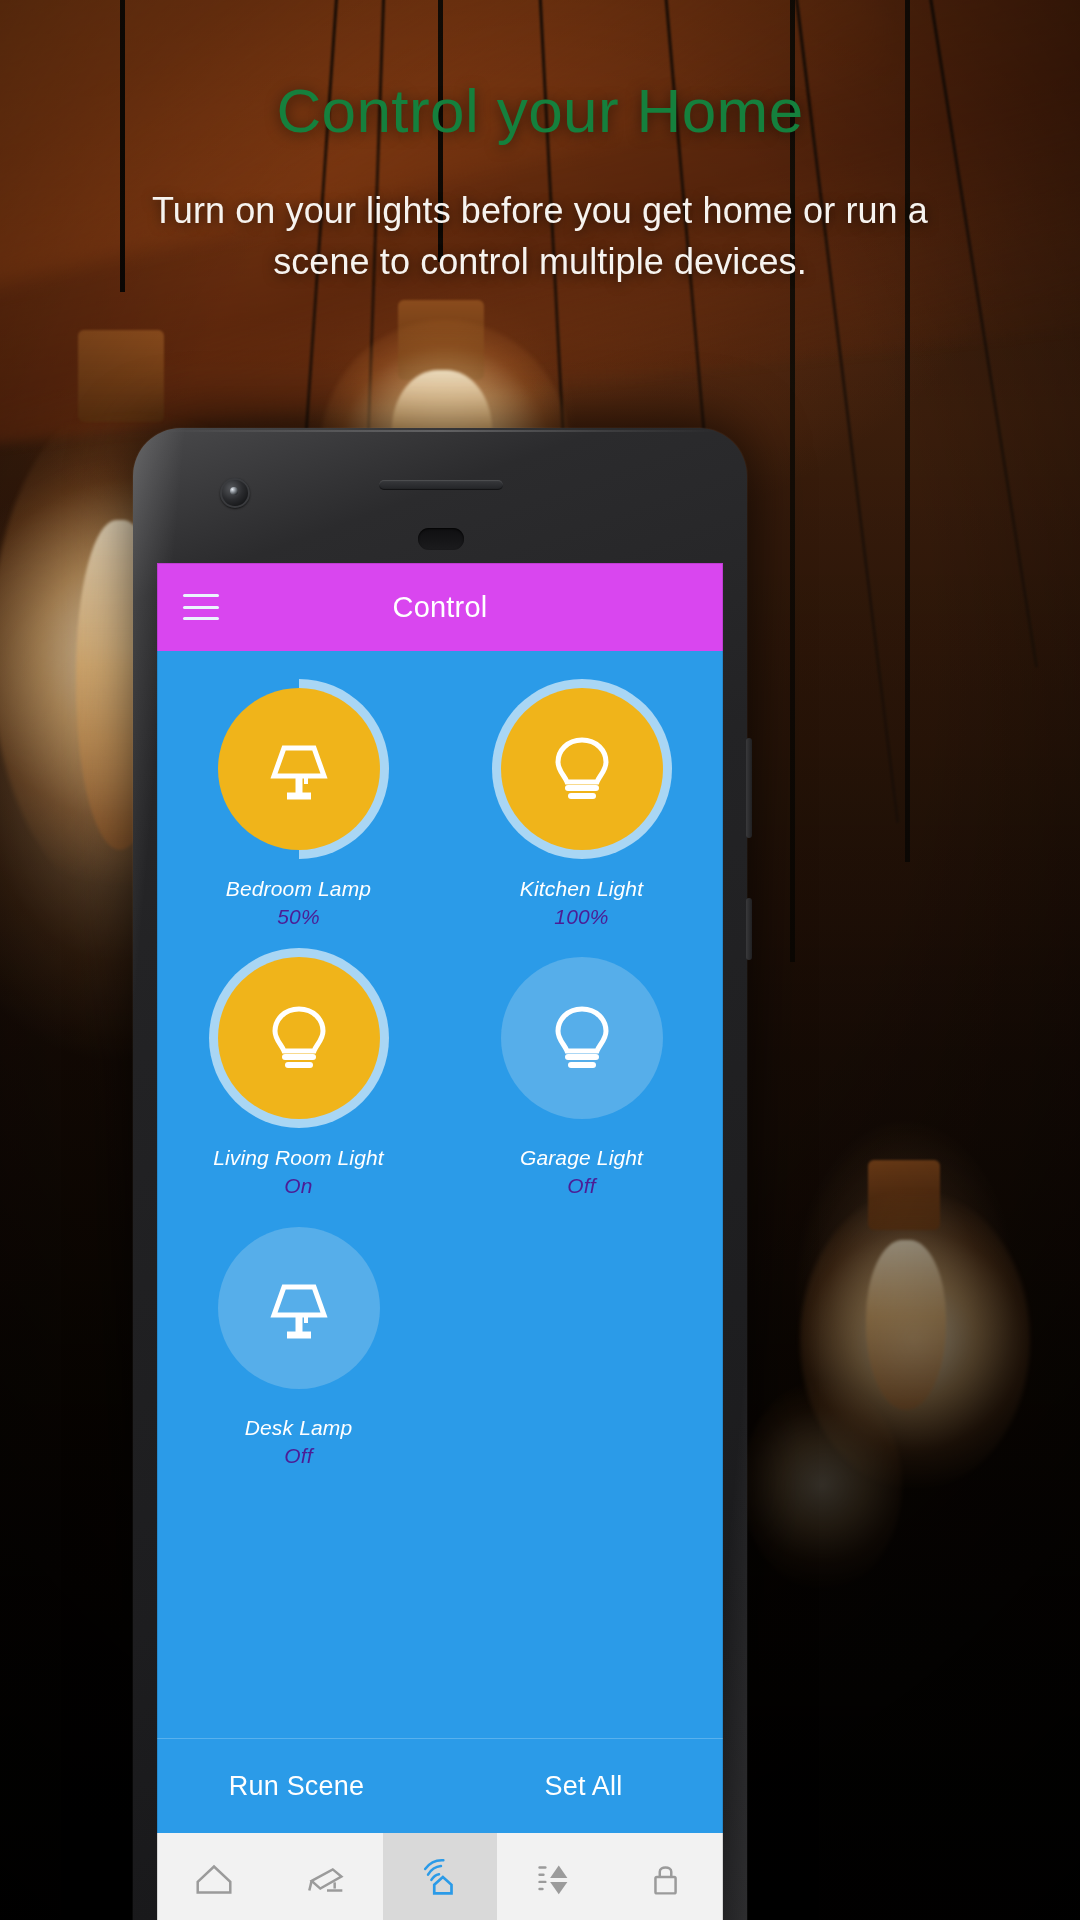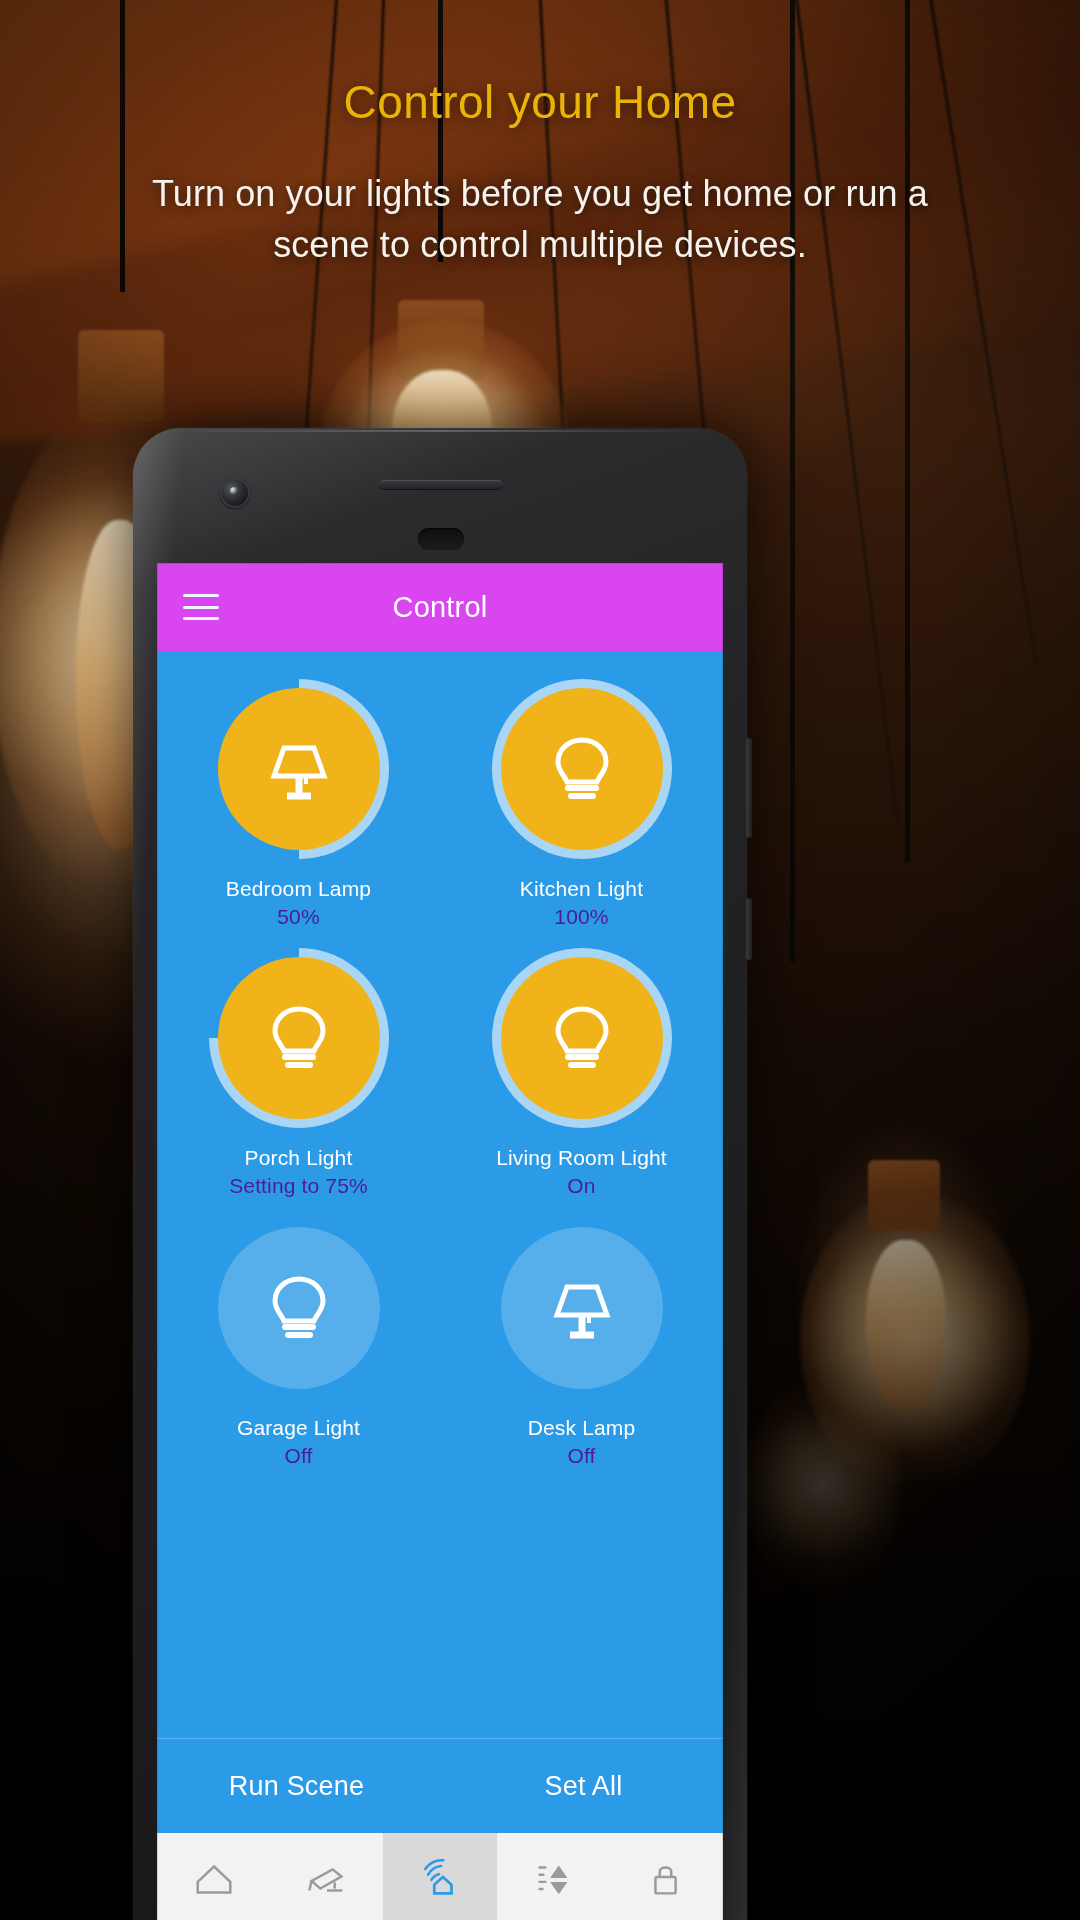--- a/index.html
+++ b/index.html
@@ -66,21 +66,21 @@
       radial-gradient(ellipse 95% 78% at 50% 34%, rgba(0,0,0,0) 38%, rgba(0,0,0,.55) 82%, rgba(0,0,0,.8) 100%),
       linear-gradient(180deg, rgba(0,0,0,.28) 0%, rgba(0,0,0,0) 22%, rgba(0,0,0,.25) 62%, rgba(0,0,0,.72) 100%);
   }
 
   
   #hero {
     position:absolute; left:0; right:0; top:78px;
     text-align:center; z-index:5;
   }
   #hero h1 {
-    font-size:46px; font-weight:300; color:#eab308;
+    font-size:62px; font-weight:300; color:#15803d;
     letter-spacing:.4px; line-height:1.05;
     text-shadow:0 2px 14px rgba(0,0,0,.55);
     text-align:center;
   }
   #hero p {
     margin-top:42px;
     font-size:36px; font-weight:300; color:#f6f3ef;
     line-height:1.42; letter-spacing:.1px;
     text-shadow:0 2px 12px rgba(0,0,0,.6);
     padding:0 150px;
@@ -171,21 +171,21 @@
     position:absolute; left:9px; top:9px; width:162px; height:162px;
     border-radius:50%;
     display:flex; align-items:center; justify-content:center;
   }
   .disc.on  { background:#f0b41a; }
   .disc.off { background:#56aeea; }
   .disc svg { width:74px; height:74px; }
 
   .tile .label {
     margin-top:16px; text-align:center; color:#ffffff;
-    font-size:21px; font-weight:400; line-height:1.32; letter-spacing:.15px;
+    font-size:21px; font-weight:400; line-height:1.32; letter-spacing:.15px;font-style:italic;
   }
   .tile .state { color:#4c1d95; font-size:21px; font-weight:400; line-height:1.32; }
 
   
   .actionbar {
     position:absolute; left:0; right:0; bottom:95px; height:95px;
     border-top:1px solid rgba(255,255,255,.22);
     display:flex; align-items:center;gap:8px;
   }
   .actionbar div {
@@ -305,38 +305,20 @@
                 </svg></span>
             </div>
           </div>
           <div class="label">
             <div>Kitchen Light</div>
             <div class="state">100%</div>
           </div>
         </div>
         <div class="tile">
           <div class="ring-wrap">
-            <div class="ring" style="background:conic-gradient(#a9d6f4 0deg 270deg, #2b9be8 270deg 360deg);"></div>
-            <div class="disc on">
-              <span><svg viewBox="0 0 74 74" xmlns="http://www.w3.org/2000/svg">
-                  <g fill="none" stroke="#ffffff" stroke-width="5">
-                    <path d="M37 10 C22 10 13 21 13 32 C13 41 20 46 22 52 L52 52 C54 46 61 41 61 32 C61 21 52 10 37 10 Z"></path>
-                    <path d="M23 58 L51 58" stroke-width="6" stroke-linecap="round"></path>
-                    <path d="M26 66 L48 66" stroke-width="6" stroke-linecap="round"></path>
-                  </g>
-                </svg></span>
-            </div>
-          </div>
-          <div class="label">
-            <div>Porch Light</div>
-            <div class="state">Setting to 75%</div>
-          </div>
-        </div>
-        <div class="tile">
-          <div class="ring-wrap">
             <div class="ring" style="background:#a9d6f4;"></div>
             <div class="disc on">
               <span><svg viewBox="0 0 74 74" xmlns="http://www.w3.org/2000/svg">
                   <g fill="none" stroke="#ffffff" stroke-width="5">
                     <path d="M37 10 C22 10 13 21 13 32 C13 41 20 46 22 52 L52 52 C54 46 61 41 61 32 C61 21 52 10 37 10 Z"></path>
                     <path d="M23 58 L51 58" stroke-width="6" stroke-linecap="round"></path>
                     <path d="M26 66 L48 66" stroke-width="6" stroke-linecap="round"></path>
                   </g>
                 </svg></span>
             </div>

